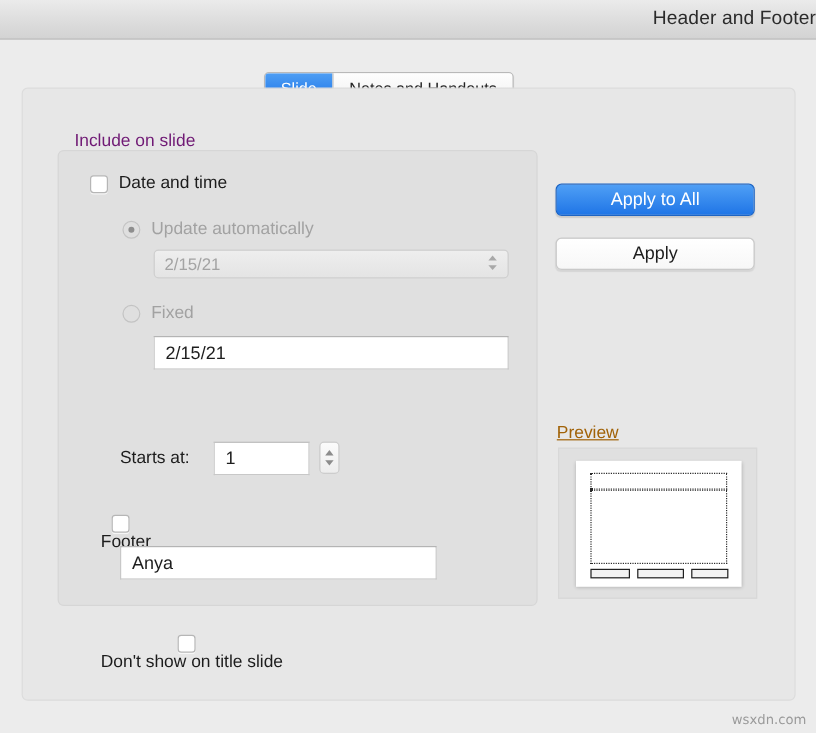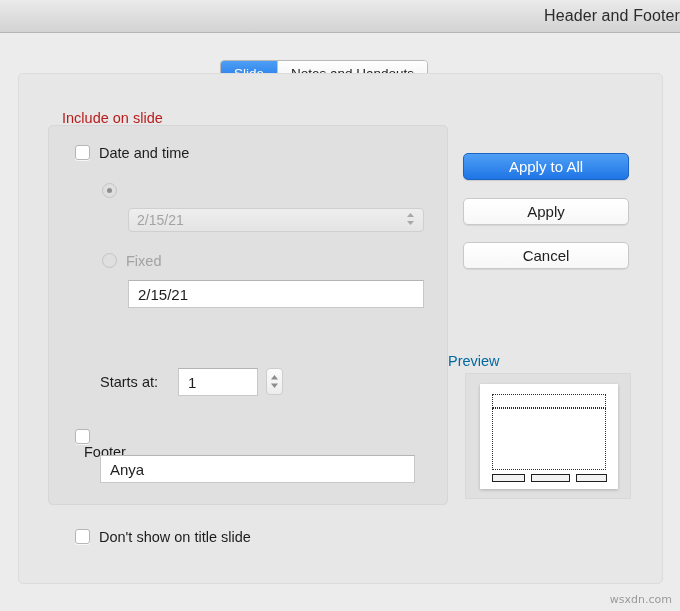--- a/index.html
+++ b/index.html
@@ -102,21 +102,21 @@
     border: 1px solid #dcdcdc;
     border-radius: 5px;
     box-sizing: border-box;
   }
 
   
   .group-label {
     position: absolute;
     left: 62px; top: 110px;
     font-size: 14.5px;
-    color: #b91c1c;
+    color: #701a75;
     text-align: center;
   }
   .groupbox {
     position: absolute;
     left: 48px; top: 125px;
     width: 400px;
     height: 380px;
     background: #e0e0e0;
     border: 1px solid #d6d6d6;
     border-radius: 5px;
@@ -132,20 +132,21 @@
     border: 1px solid #b6b6b6;
     box-sizing: border-box;
     box-shadow: 0 1px 0 rgba(255,255,255,0.7);
     display: inline-block;
     flex: 0 0 auto;
   }
 
   .row {
     position: absolute;
     display: flex;
+    align-items: center;
   }
   .row-label {
     font-size: 14.5px;
     color: #1c1c1c;
     margin-left: 9px;
     white-space: nowrap;
   }
   .row-label.dim {
     color: #a2a2a2;
   }
@@ -220,21 +221,21 @@
     width: 296px;
     height: 28px;
   }
   #starts-at-field {
     left: 178px; top: 368px;
     width: 80px;
     height: 28px;
   }
   #footer-field {
     left: 100px; top: 455px;
-    width: 315px;
+    width: 264px;
     height: 28px;
   }
 
   .stepper {
     position: absolute;
     left: 266px; top: 368px;
     width: 17px;
     height: 27px;
     border: 1px solid #cdcdcd;
     border-radius: 4px;
@@ -284,23 +285,24 @@
     box-shadow: 0 1px 1px rgba(0,0,0,0.08);
     text-align: center;
   }
   #apply-to-all-button { top: 131px; }
   #apply-button { top: 176px; }
   #cancel-button { top: 220px; }
 
   
   .preview-label {
     position: absolute;
-    left: 448px; top: 353px;
+    left: 464px; top: 353px;
     font-size: 14.5px;
-    color: #0369a1;
+    color: #a16207;
+    text-decoration: underline;
   }
   .preview-box {
     position: absolute;
     left: 465px; top: 373px;
     width: 166px;
     height: 126px;
     background: #e0e0e0;
     border: 1px solid #d8d8d8;
     box-sizing: border-box;
   }
@@ -326,21 +328,21 @@
     height: 8px;
     border: 1px solid #1f1f1f;
     background: #f2f2f2;
     box-sizing: border-box;
   }
   .fbar-1 { left: 12px;  width: 33px; }
   .fbar-2 { left: 51px;  width: 39px; }
   .fbar-3 { left: 96px;  width: 31px; }
 
   
-  #dont-show-row { left: 75px; top: 529px; }
+  #dont-show-row { left: 75px; top: 529px; flex-direction: column; }
 
   
   #date-time-row   { left: 75px;  top: 145px; }
   #update-auto-row { left: 102px; top: 183px; }
   #fixed-row       { left: 102px; top: 253px; }
   #slide-number-row{ left: 75px;  top: 341px; }
   #footer-row      { left: 75px;  top: 429px; flex-direction: column; }
 
   .watermark {
     position: absolute;
@@ -374,20 +376,21 @@
   <div class="group-label">Include on slide</div>
   <div class="groupbox"></div>
 
   <div class="row" id="date-time-row">
     <span class="cb"></span>
     <span class="row-label">Date and time</span>
   </div>
 
   <div class="row" id="update-auto-row">
     <span class="radio on"></span>
+    <span class="row-label dim">Update automatically</span>
   </div>
 
   <div class="popup">
     <span class="popup-text">2/15/21</span>
     <span class="popup-arrows">
       <svg width="9" height="14" viewBox="0 0 9 14" aria-hidden="true">
         <path d="M4.5 1 L8 5 L1 5 Z" fill="#a8a8a8"></path>
         <path d="M4.5 13 L8 9 L1 9 Z" fill="#a8a8a8"></path>
       </svg>
     </span>
@@ -416,21 +419,20 @@
   </div>
   <div class="textfield" id="footer-field" placeholder="">Anya</div>
 
   <div class="row" id="dont-show-row">
     <span class="cb"></span>
     <span class="row-label">Don't show on title slide</span>
   </div>
 
   <div class="btn btn-default" id="apply-to-all-button">Apply to All</div>
   <div class="btn btn-plain" id="apply-button">Apply</div>
-  <div class="btn btn-plain" id="cancel-button">Cancel</div>
 
   <div class="preview-label">Preview</div>
   <div class="preview-box">
     <div class="preview-slide">
       <div class="ph ph-title"></div>
       <div class="ph ph-body"></div>
       <div class="fbar fbar-1"></div>
       <div class="fbar fbar-2"></div>
       <div class="fbar fbar-3"></div>
     </div>

